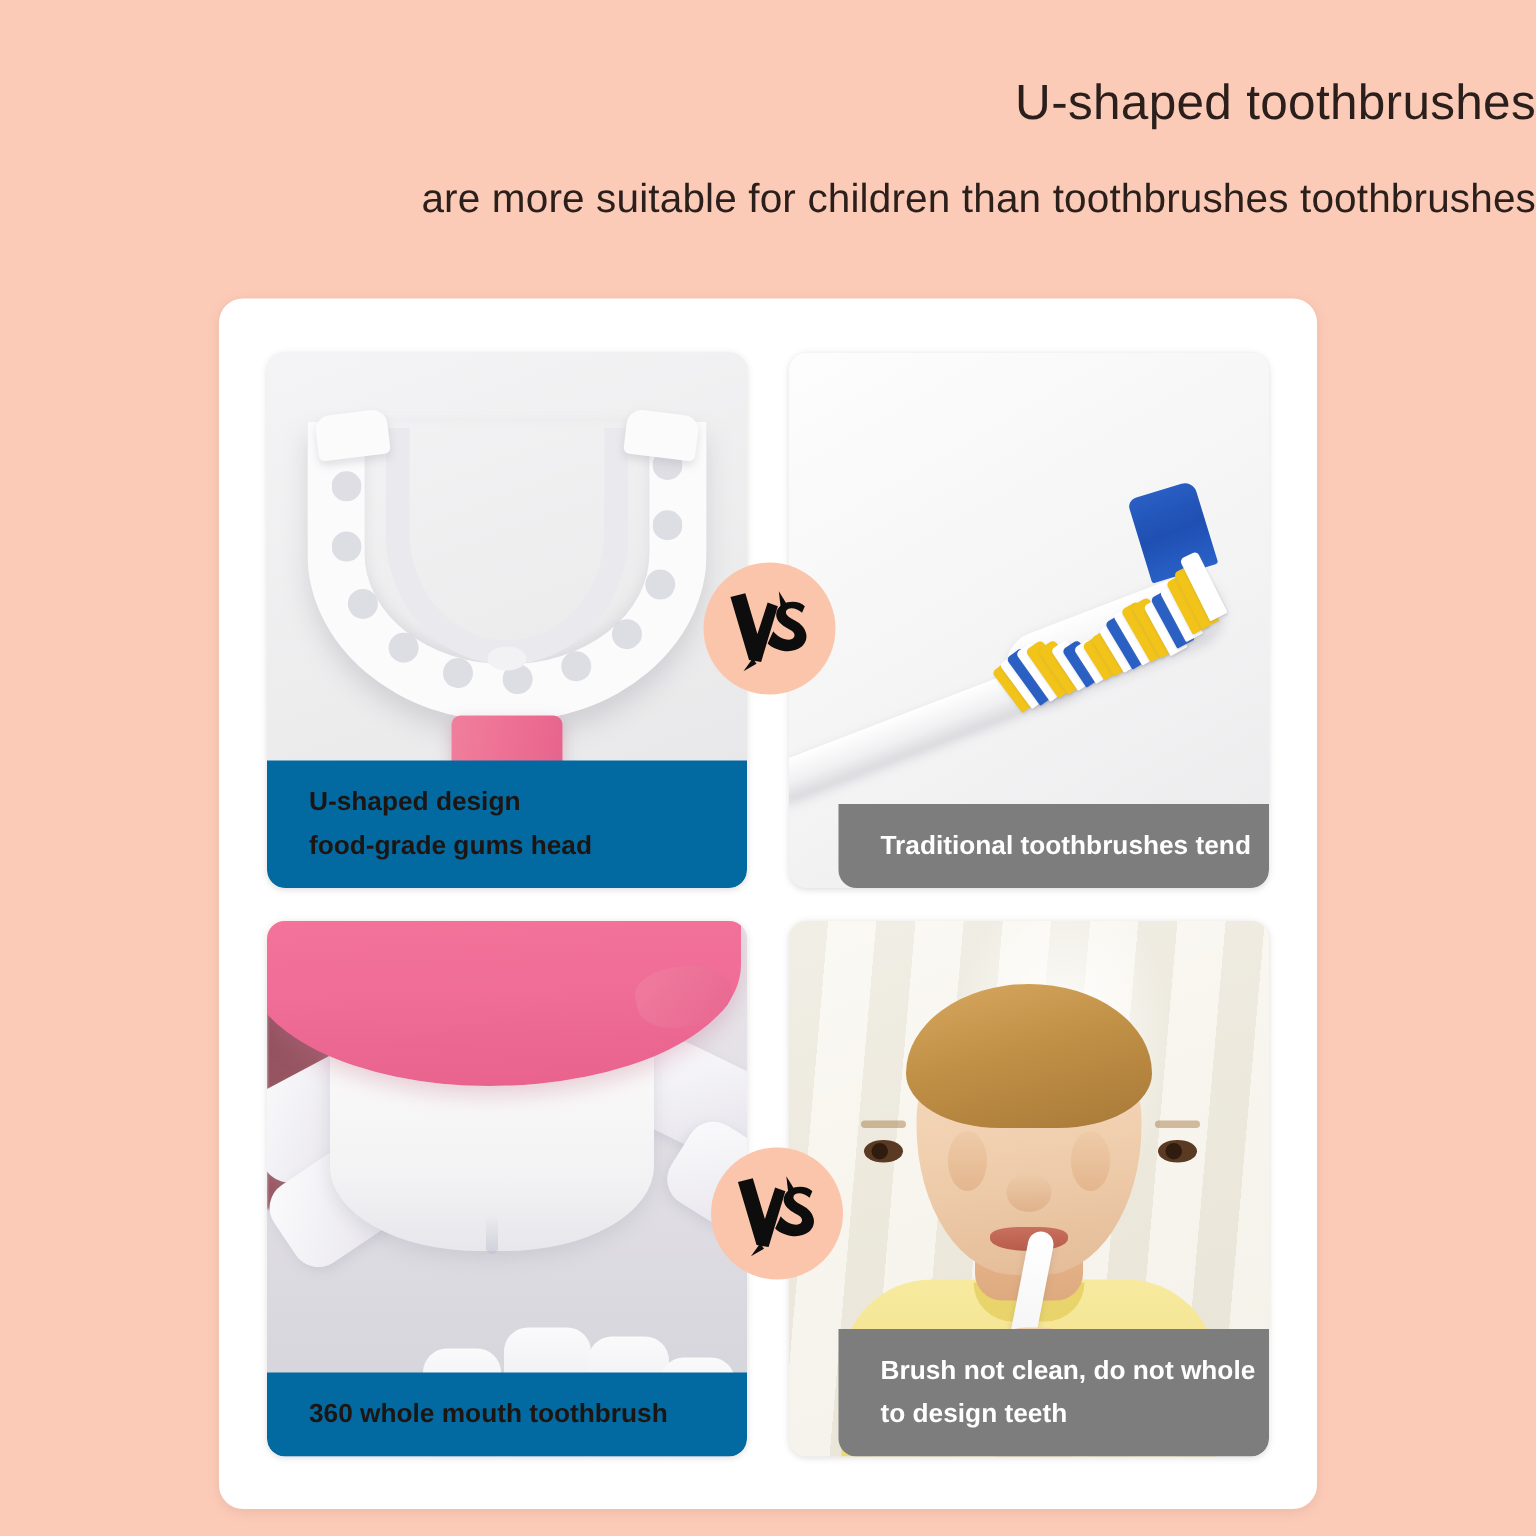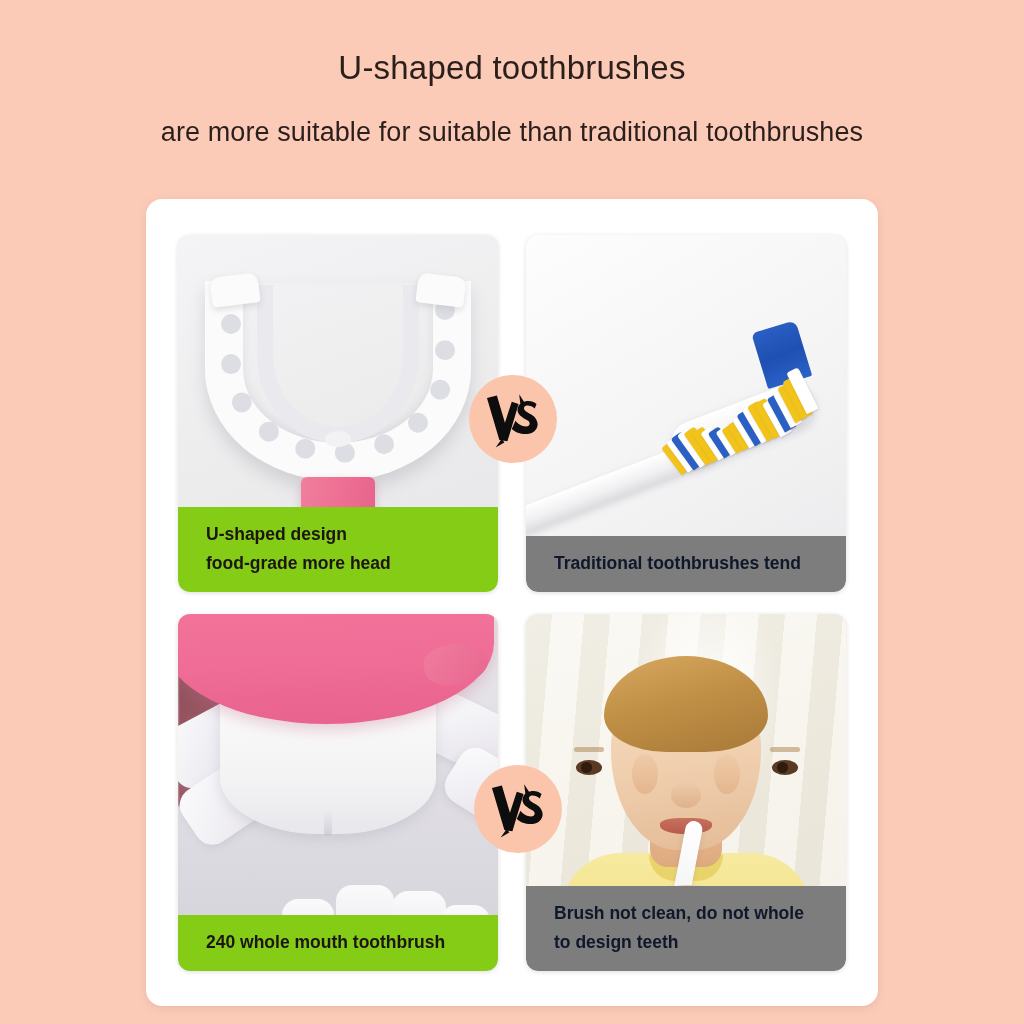--- a/index.html
+++ b/index.html
@@ -19,21 +19,21 @@
     width: 1024px;
     height: 1024px;
   }
 
   
   .header {
     position: absolute;
     left: 0;
     top: 0;
     width: 1024px;
-    text-align: center;
+    text-align: right;
   }
   .title {
     margin: 0;
     padding-top: 48px;
     font-size: 33px;
     font-weight: 400;
     letter-spacing: 0.2px;
     color: #2b1f1c;
     line-height: 1.2;
   }
@@ -88,25 +88,26 @@
     bottom: 0;
     padding: 13px 18px 15px 28px;
     box-sizing: border-box;
     font-size: 17.5px;
     font-weight: 700;
     line-height: 1.62;
     color: #1d1512;
     border-radius: 0 0 12px 12px;
   }
   .caption.pink {
-    background: #84cc16;
+    background: #0369a1;
   }
   .caption.gray {
     background: #7d7d7d;
-    color: #0f172a;
+    color: #ffffff;
+    margin-left: 33px;
   }
   .caption .ln {
     display: block;
     white-space: nowrap;
   }
 
   
   .vs-badge {
     position: absolute;
     width: 88px;
@@ -443,40 +444,40 @@
     border-radius: 3px;
   }
 </style>
 </head>
 <body>
 
 <div class="page">
 
   <div class="header">
     <h1 class="title">U-shaped toothbrushes</h1>
-    <p class="subtitle">are more suitable for suitable than traditional toothbrushes</p>
+    <p class="subtitle">are more suitable for children than toothbrushes toothbrushes</p>
   </div>
 
   <div class="card">
     <div class="grid">
 
       <div class="panel">
         <div class="p1-bg"></div>
         <div class="u-wrap">
           <div class="u-outer"></div>
           <div class="u-bristles"></div>
           <div class="u-inner"></div>
           <div class="u-tip left"></div>
           <div class="u-tip right"></div>
           <div class="u-nub"></div>
           <div class="handle"></div>
         </div>
         <div class="caption pink">
           <span class="ln">U-shaped design</span>
-          <span class="ln">food-grade more head</span>
+          <span class="ln">food-grade gums head</span>
         </div>
       </div>
 
       <div class="panel">
         <div class="p2-bg"></div>
         <div class="tb">
 
           <div class="tb-handle"></div>
           <div class="tb-head"></div>
           <div class="tb-tip"></div>
@@ -519,21 +520,21 @@
             <div class="p3-lowtooth" style="left: 214px; width: 54px; height: 80px;"></div>
             <div class="p3-lowtooth" style="left: 262px; width: 50px; height: 66px;"></div>
             <div class="p3-finger" style="left: -14px; top: 96px; width: 104px; height: 64px; transform: rotate(-28deg);"></div>
             <div class="p3-finger" style="left: 2px; top: 148px; width: 118px; height: 62px; transform: rotate(-34deg);"></div>
             <div class="p3-finger" style="left: 248px; top: 92px; width: 96px; height: 62px; transform: rotate(26deg);"></div>
             <div class="p3-finger" style="left: 268px; top: 150px; width: 104px; height: 60px; transform: rotate(32deg);"></div>
           </div>
         <div class="p3-tooth-big"></div>
         <div class="p3-pinkcap"></div>
         <div class="caption pink">
-          <span class="ln">240 whole mouth toothbrush</span>
+          <span class="ln">360 whole mouth toothbrush</span>
         </div>
       </div>
 
       <div class="panel">
         <div class="p4-bg"></div>
         <div class="p4-blinds"></div>
         <div class="p4-glow"></div>
         <div class="p4-shirt"></div>
         <div class="p4-neck"></div>
         <div class="p4-head"></div>

